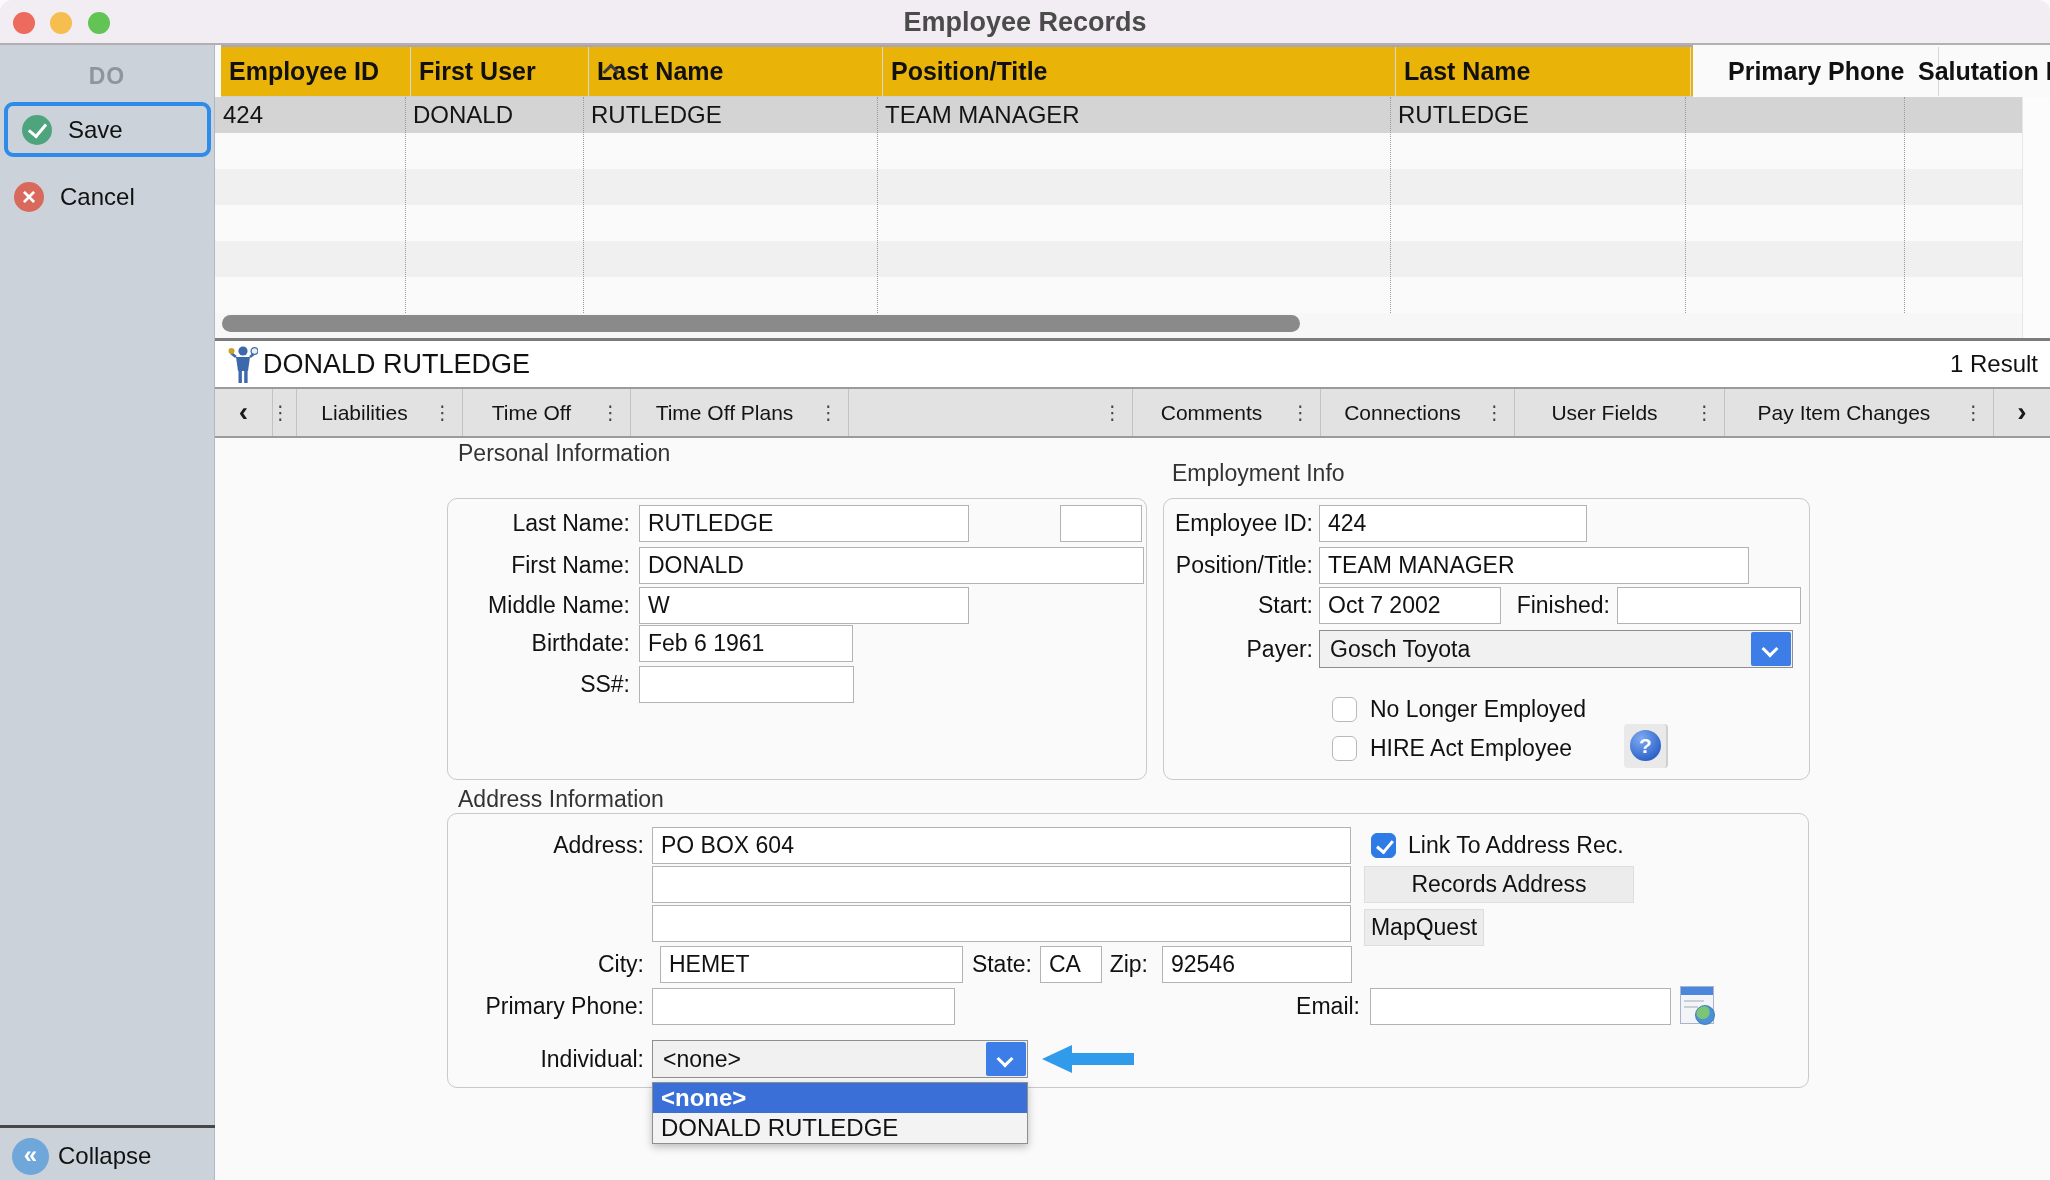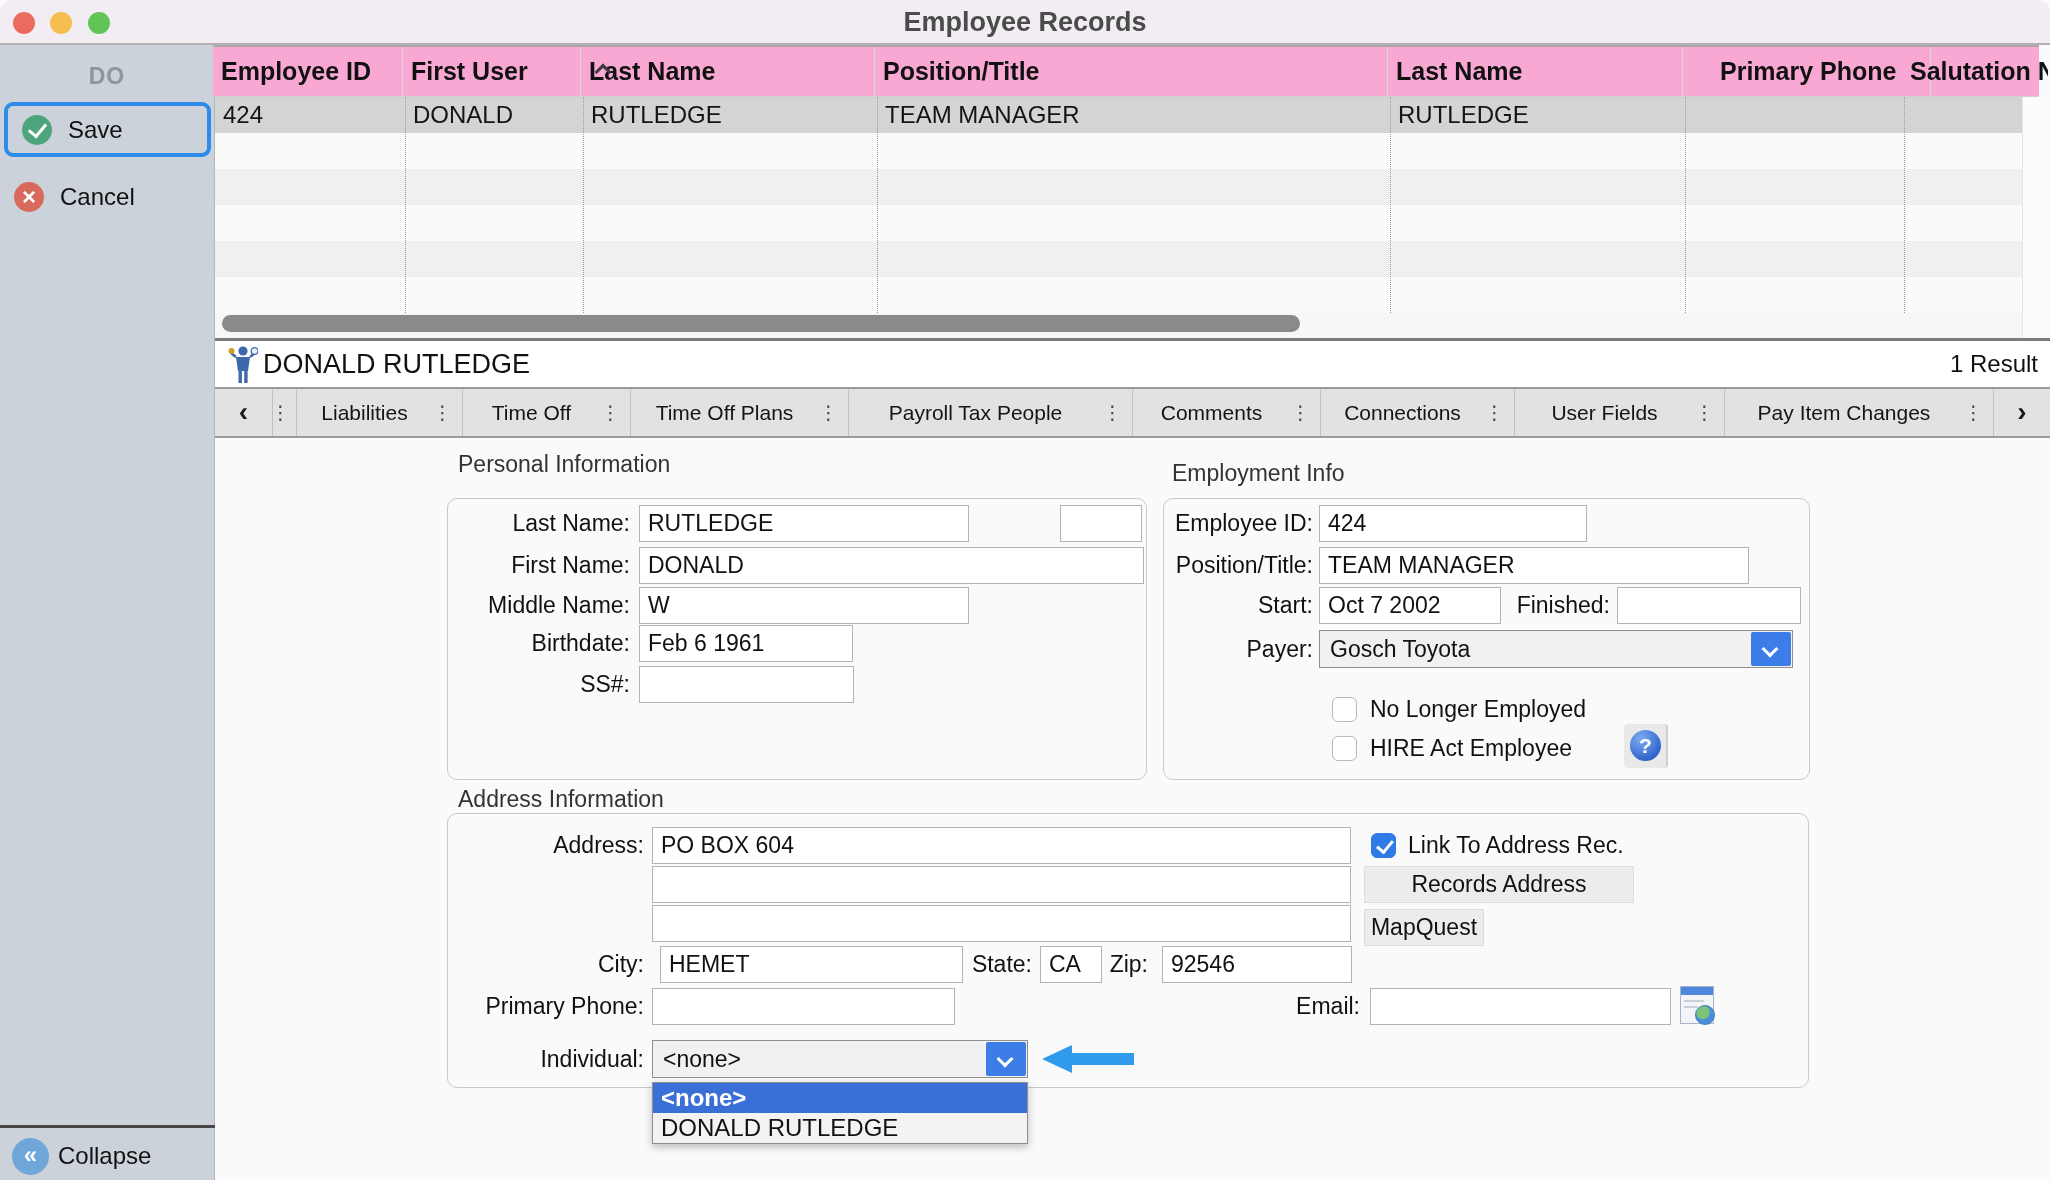--- a/index.html
+++ b/index.html
@@ -23,21 +23,21 @@
   .circle-green { background:#4ea57d; }
   .circle-red { background:#d9695c; color:#fff; text-align:center; line-height:29px; font-size:24px; font-weight:bold; }
   .circle-blue { background:#6fa7db; color:#fff; text-align:center; line-height:34px; font-size:24px; font-weight:bold; }
   .check::after { content:""; position:absolute; left:10px; top:5px; width:8px; height:14px; border-right:3px solid #fff; border-bottom:3px solid #fff; transform:rotate(40deg); }
   .side-label { position:absolute; left:60px; top:0; height:100%; display:flex; align-items:center; font-size:24px; color:#111; }
   .collapse-divider { position:absolute; left:0; top:1080px; width:215px; height:3px; background:#474747; }
   .collapse-row { position:absolute; left:0; top:1086px; width:215px; height:49px; }
   .collapse-row .side-circle { left:12px; width:37px; height:37px; margin-top:-18px; }
 
   
-  .thead { position:absolute; left:213px; top:45px; width:1826px; height:52px; background:#f9a8d4; border-top:2px solid #aca7ad; border-bottom:1px solid #cfcfcf; }
+  .thead { position:absolute; left:221px; top:45px; width:1472px; height:52px; background:#eab308; border-top:2px solid #aca7ad; border-bottom:1px solid #cfcfcf; }
   .th { position:absolute; top:0; height:100%; line-height:49px; font-size:25px; font-weight:bold; color:#111; padding-left:8px; border-right:1.5px solid #d8d8d8; overflow:hidden; white-space:nowrap; }
   .sort-caret { position:absolute; left:384px; top:19px; width:12px; height:12px; border-top:3px solid #3c3c3c; border-left:3px solid #3c3c3c; transform:rotate(45deg); }
   .tbody { position:absolute; left:215px; top:97px; width:1835px; height:241px; background:#f7f7f7; }
   .stripe { position:absolute; left:0; width:1835px; height:36px; }
   .rowtext { position:absolute; top:0; height:36px; line-height:36px; font-size:24px; color:#141414; padding-left:8px; white-space:nowrap; }
   .dotsep { position:absolute; top:0; height:216px; width:0; border-left:1.5px dotted #9a9a9a; }
   .vscroll-strip { position:absolute; left:1807px; top:0; width:28px; height:241px; background:#fcfcfc; border-left:1px solid #e6e6e6; }
   .hscroll-thumb { position:absolute; left:7px; top:218px; width:1078px; height:17px; border-radius:9px; background:#8a8a8a; }
   .table-bottom { position:absolute; left:215px; top:338px; width:1835px; height:3px; background:#7c7c7c; }
 
@@ -185,21 +185,20 @@
   </div>
   <div class="tab" style="left:247px;width:168px;">
     <span class="tab-label">Time Off</span>
     <span class="tab-dots">⋮</span>
   </div>
   <div class="tab" style="left:415px;width:218px;">
     <span class="tab-label">Time Off Plans</span>
     <span class="tab-dots">⋮</span>
   </div>
   <div class="tab" style="left:633px;width:284px;">
-    <span class="tab-label">Payroll Tax People</span>
     <span class="tab-dots">⋮</span>
   </div>
   <div class="tab" style="left:917px;width:188px;">
     <span class="tab-label">Comments</span>
     <span class="tab-dots">⋮</span>
   </div>
   <div class="tab" style="left:1105px;width:194px;">
     <span class="tab-label">Connections</span>
     <span class="tab-dots">⋮</span>
   </div>
@@ -209,21 +208,21 @@
   </div>
   <div class="tab" style="left:1509px;width:269px;">
     <span class="tab-label">Pay Item Changes</span>
     <span class="tab-dots">⋮</span>
   </div>
   <div class="tab" style="left:1778px;width:57px;">
     <span class="tab-chevron">›</span>
   </div>
 </div>
 
-<div class="section-label" style="left:458px;top:451px;">Personal Information</div>
+<div class="section-label" style="left:458px;top:440px;">Personal Information</div>
 <div class="groupbox" style="left:447px;top:498px;width:700px;height:282px;"></div>
 
 <div class="flbl" style="left:410px;width:220px;top:505px;">Last Name:</div>
 <input class="inp" style="left: 639px; top: 505px; width: 330px;" readonly="" value="RUTLEDGE">
 <div class="flbl" style="left:955px;width:95px;top:505px;margin-top:45px;">Suffix:</div>
 <input class="inp" style="left: 1060px; top: 505px; width: 82px;" readonly="" value="">
 
 <div class="flbl" style="left:410px;width:220px;top:547px;">First Name:</div>
 <input class="inp" style="left: 639px; top: 547px; width: 505px;" readonly="" value="DONALD">
 

